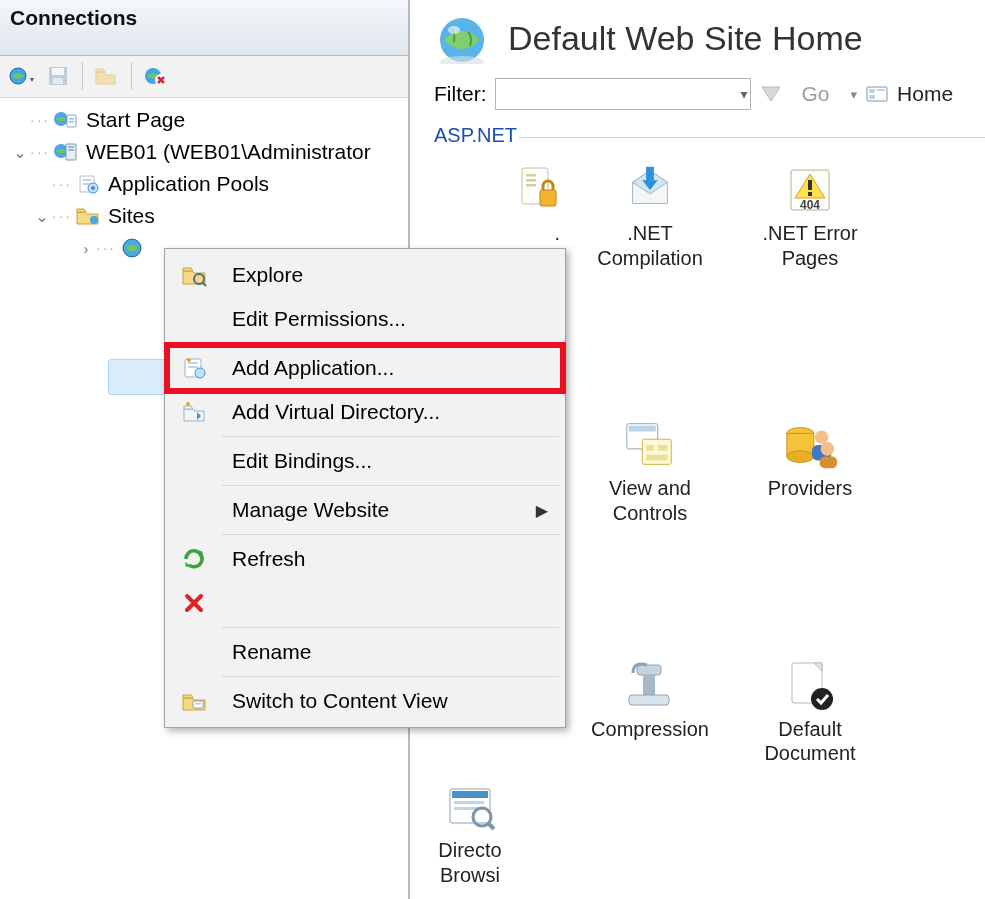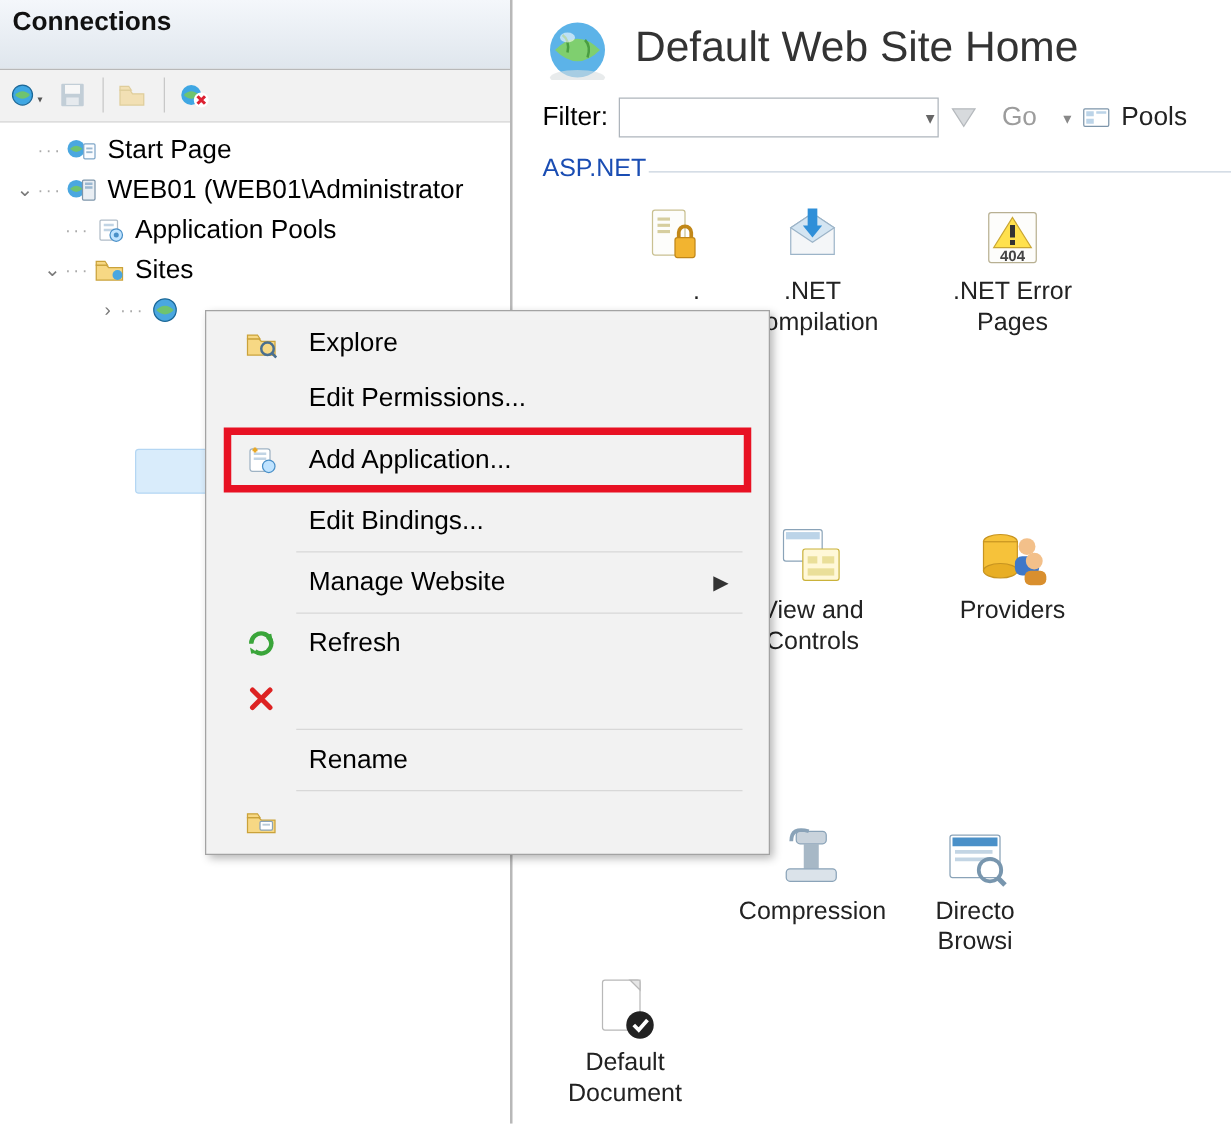--- a/index.html
+++ b/index.html
@@ -34,21 +34,21 @@
   .show-btn { display:flex; align-items:center; gap:6px; font-size:21px; color:#222; }
   .group-label { color:#1a4db3; font-size:20px; padding:4px 0 2px 18px; display:flex; align-items:center; gap:2px; }
   .group-rule { height:1px; background:#c8d2de; flex:1; margin-top:4px; }
   .icon-grid { display:flex; flex-wrap:wrap; padding:4px 0 8px 4px; gap:0; }
   .feat { width:160px; display:flex; flex-direction:column; align-items:center; text-align:center; padding:10px 0 4px; }
   .feat .ico-lg { width:58px; height:54px; display:flex; align-items:center; justify-content:center; }
   .feat .label { font-size:20px; color:#222; padding:0 4px; line-height:1.24; margin-top:4px; }
   .feat.truncated-left { align-items:flex-end; padding-right:6px; padding-left:0; }
   .feat.truncated-left .ico-lg { justify-content:flex-end; width:70px; }
   
-  .context-menu { position:absolute; left:164px; top:248px; width:452px; background:#f2f2f2; border:1px solid #a3a3a3; box-shadow:3px 3px 7px rgba(0,0,0,0.3); z-index:50; padding:4px 18px; }
+  .context-menu { position:absolute; left:164px; top:248px; width:402px; background:#f2f2f2; border:1px solid #a3a3a3; box-shadow:3px 3px 7px rgba(0,0,0,0.3); z-index:50; padding:4px 3px; }
   .cm-row { display:flex; align-items:center; height:44px; font-size:21px; padding-right:14px; }
   .cm-gutter { width:52px; display:flex; align-items:center; justify-content:center; background:transparent; height:100%; }
   .cm-label { flex:1; padding-left:12px; color:#000; }
   .cm-arrow { font-size:16px; color:#333; }
   .cm-sep { height:1px; background:#d8d8d8; margin:2px 3px 2px 54px; }
   .cm-row.highlighted { outline:6px solid #e81123; outline-offset:-2px; position:relative; z-index:5; }
   
   svg { display:block; }
 </style>
 </head>
@@ -194,21 +194,21 @@
         <span>Go</span>
         <span style="font-size:13px;color:#888;margin-left:1px">▾</span>
       </span>
       <span class="show-btn">
         <svg width="26" height="22" viewBox="0 0 26 22">
           <rect x="2" y="4" width="20" height="14" rx="1" fill="#fff" stroke="#7d95aa"></rect>
           <rect x="4" y="6" width="6" height="4" fill="#bcd4e8"></rect>
           <rect x="12" y="6" width="8" height="2" fill="#bcd4e8"></rect>
           <rect x="4" y="12" width="6" height="4" fill="#bcd4e8"></rect>
         </svg>
-        <span>Pools</span>
+        <span>Home</span>
       </span>
     </div>
 
     <div class="group-label">
       <span>ASP.NET</span>
         <span class="group-rule"></span>
     </div>
     <div class="icon-grid">
       <div class="feat truncated-left" style="width:150px">
         <span class="ico-lg">
@@ -308,45 +308,45 @@
         <span class="ico-lg">
           <svg width="58" height="54" viewBox="0 0 58 54">
             <rect x="16" y="6" width="24" height="10" rx="3" fill="#c9d3dc" stroke="#8aa3b8"></rect>
             <rect x="22" y="16" width="12" height="20" fill="#a7b8c6"></rect>
             <rect x="8" y="36" width="40" height="10" rx="3" fill="#dbe3ea" stroke="#8aa3b8"></rect>
             <path d="M26 6 q-14 -4 -14 8" stroke="#8aa3b8" fill="none" stroke-width="3"></path>
           </svg>
         </span>
         <span class="label">Compression</span>
       </div>
+      <div class="feat">
+        <span class="ico-lg">
+          <svg width="56" height="54" viewBox="0 0 56 54">
+            <rect x="10" y="4" width="30" height="40" rx="2" fill="#fff" stroke="#b8b8b8"></rect>
+            <path d="M32 4 h8 v8 z" fill="#e6e6e6" stroke="#b8b8b8"></path>
+            <circle cx="40" cy="40" r="11" fill="#222"></circle>
+            <path d="M35 40 l4 4 l7 -8" stroke="#fff" stroke-width="3" fill="none"></path>
+          </svg>
+        </span>
+        <span class="label">Default Document</span>
+      </div>
       <div class="feat" style="width:100px">
         <span class="ico-lg">
           <svg width="56" height="52" viewBox="0 0 56 52">
             <rect x="8" y="8" width="40" height="34" rx="2" fill="#fff" stroke="#8aa3b8"></rect>
             <rect x="10" y="10" width="36" height="7" fill="#4a90c8"></rect>
             <rect x="12" y="20" width="30" height="3" fill="#c3d5e4"></rect>
             <rect x="12" y="26" width="30" height="3" fill="#c3d5e4"></rect>
             <circle cx="40" cy="36" r="9" fill="none" stroke="#7896ae" stroke-width="3"></circle>
             <path d="M46 42 l6 6" stroke="#7896ae" stroke-width="4"></path>
           </svg>
         </span>
         <span class="label" style="white-space:pre">Directo
 Browsi</span>
       </div>
-      <div class="feat">
-        <span class="ico-lg">
-          <svg width="56" height="54" viewBox="0 0 56 54">
-            <rect x="10" y="4" width="30" height="40" rx="2" fill="#fff" stroke="#b8b8b8"></rect>
-            <path d="M32 4 h8 v8 z" fill="#e6e6e6" stroke="#b8b8b8"></path>
-            <circle cx="40" cy="40" r="11" fill="#222"></circle>
-            <path d="M35 40 l4 4 l7 -8" stroke="#fff" stroke-width="3" fill="none"></path>
-          </svg>
-        </span>
-        <span class="label">Default Document</span>
-      </div>
     </div>
 
   </div>
 </div>
 
 <div class="context-menu">
   <div class="cm-row">
     <span class="cm-gutter">
       <svg width="26" height="24" viewBox="0 0 26 24">
         <path d="M2 8 h9 l2 2 h11 v11 h-22 z" fill="#f7d884" stroke="#caa23a"></path>
@@ -367,20 +367,32 @@
       <svg width="26" height="24" viewBox="0 0 26 24">
         <rect x="4" y="3" width="16" height="18" rx="2" fill="#fff" stroke="#9fb3c4"></rect>
         <rect x="7" y="6" width="10" height="2" fill="#c1d4e4"></rect>
         <rect x="7" y="10" width="10" height="2" fill="#c1d4e4"></rect>
         <circle cx="19" cy="17" r="5" fill="#bfe3ff" stroke="#4a90c8"></circle>
         <path d="M6 4 l4 0 m-2 -2 l0 4" stroke="#e8a826" stroke-width="2"></path>
       </svg>
     </span>
     <span class="cm-label">Add Application...</span>
   </div>
+  <div class="cm-row">
+    <span class="cm-gutter">
+      <svg width="26" height="24" viewBox="0 0 26 24">
+        <path d="M3 9 h8 l2 2 h10 v10 h-20 z" fill="#f1f4f7" stroke="#9fb3c4"></path>
+        <path d="M3 6 h7 l2 3 h-9 z" fill="#f1f4f7" stroke="#9fb3c4"></path>
+        <path d="M15 13 l6 6 m0 -6 l-6 6" stroke="#4a90c8" stroke-width="1" opacity="0"></path>
+        <path d="M16 12 l4 4 l-4 4 z" fill="#4a90c8"></path>
+        <path d="M5 4 l4 0 m-2 -2 l0 4" stroke="#e8a826" stroke-width="2"></path>
+      </svg>
+    </span>
+    <span class="cm-label">Add Virtual Directory...</span>
+  </div>
   <div class="cm-sep"></div>
   <div class="cm-row">
     <span class="cm-gutter"></span>
     <span class="cm-label">Edit Bindings...</span>
   </div>
   <div class="cm-sep"></div>
   <div class="cm-row">
     <span class="cm-gutter"></span>
     <span class="cm-label">Manage Website</span>
     <span class="cm-arrow">▶</span>
@@ -412,14 +424,15 @@
   <div class="cm-sep"></div>
   <div class="cm-row">
     <span class="cm-gutter">
       <svg width="26" height="22" viewBox="0 0 26 22">
         <path d="M2 8 h9 l2 2 h11 v10 h-22 z" fill="#f7d884" stroke="#caa23a"></path>
         <path d="M2 5 h8 l2 3 h-10 z" fill="#f7d884" stroke="#caa23a"></path>
         <rect x="12" y="11" width="10" height="7" rx="1" fill="#fff" stroke="#8aa3b8"></rect>
         <rect x="14" y="13" width="6" height="1.5" fill="#b9cbd9"></rect>
       </svg>
     </span>
+    <span class="cm-label">Switch to Content View</span>
   </div>
 </div>
 
 </body></html>

